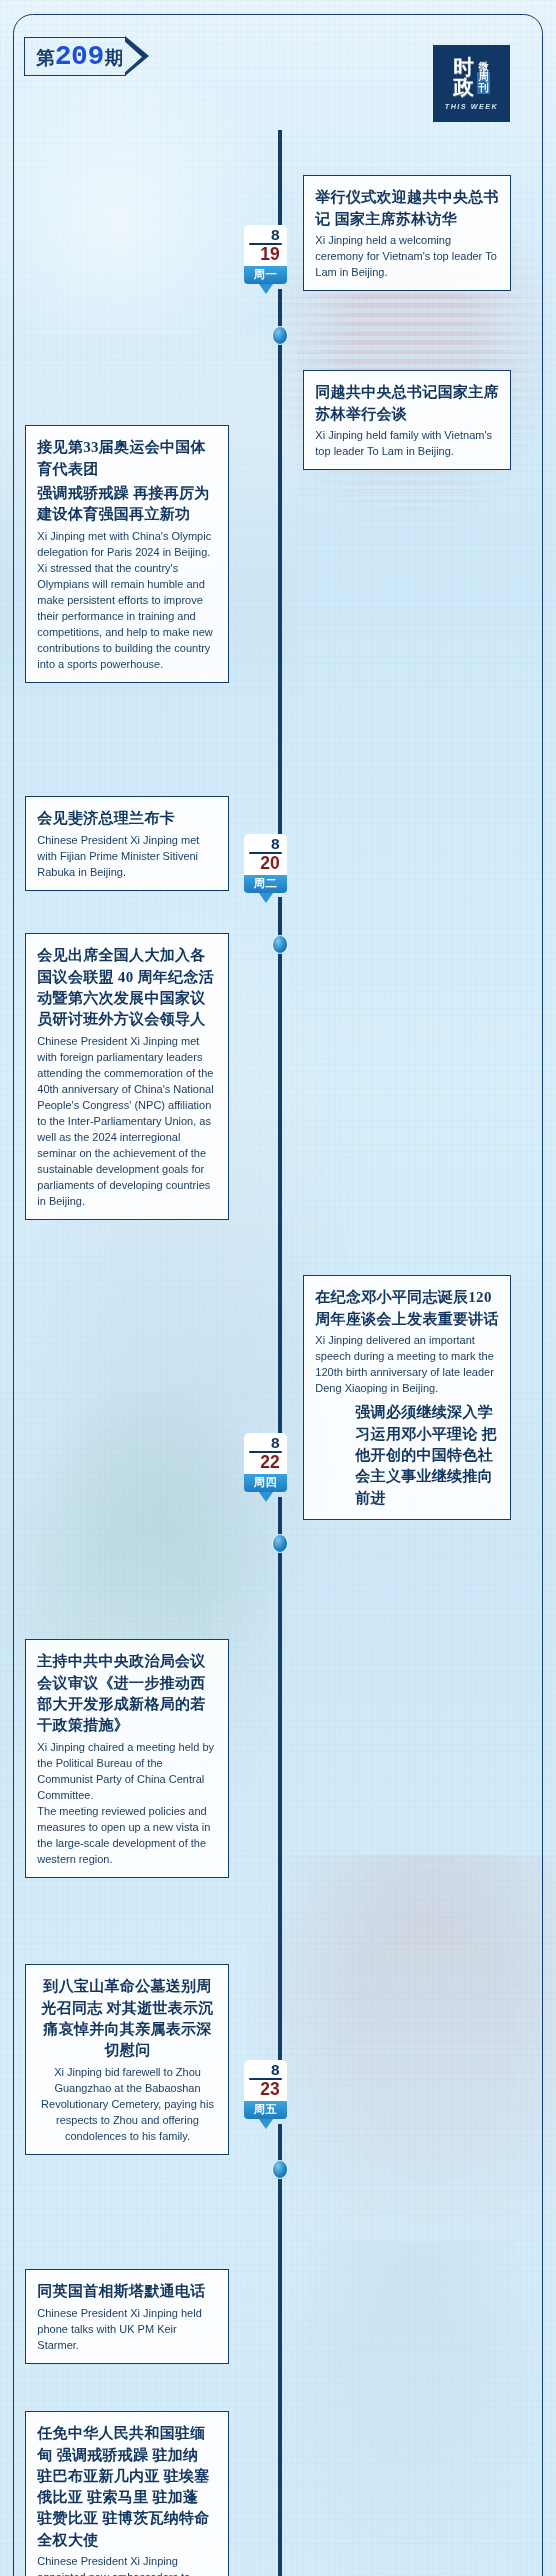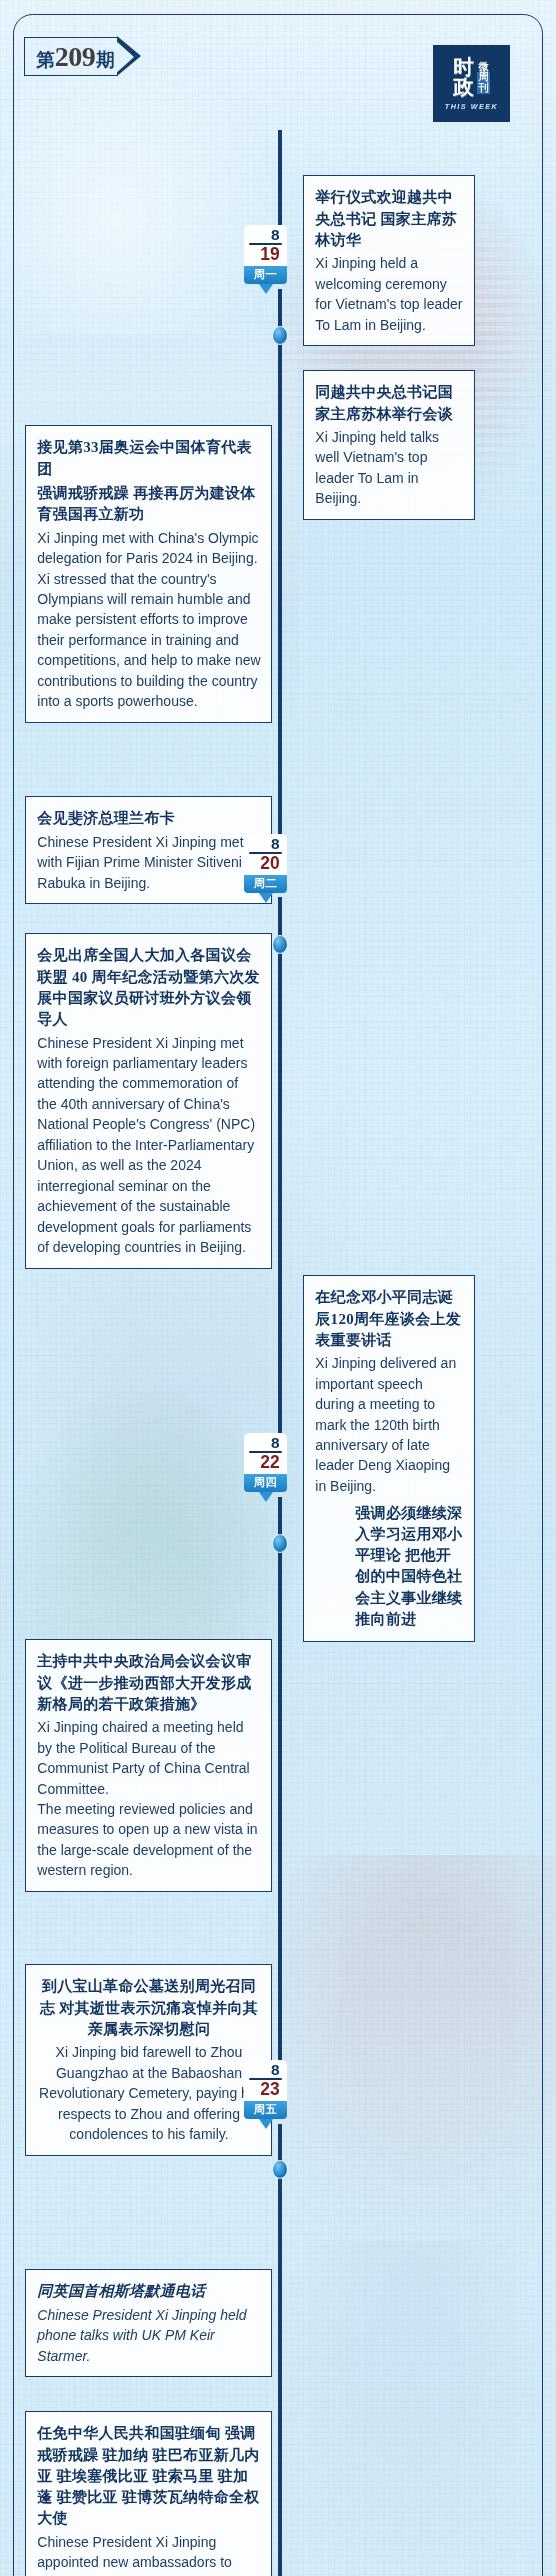--- a/index.html
+++ b/index.html
@@ -79,21 +79,21 @@
     display: flex; align-items: center;
   }
   .issue-box {
     border: 1.5px solid #153d6b;
     border-right: none;
     padding: 4.1px 3.1px 4.1px 11.3px;
     display: flex; align-items: baseline;
     line-height: 1;
   }
   .issue-pre { font-family: "Liberation Serif","DejaVu Serif",serif; font-size: 18.5px; color:#153d6b; font-weight:700; }
-  .issue-num { font-family: Liberation Serif, serif; font-size: 28px; color:#404040; font-weight:700; letter-spacing:-0.5px;}
+  .issue-num { font-family: Liberation Mono, monospace; font-size: 28px; color:#1d4ed8; font-weight:700; letter-spacing:-0.5px;}
   .issue-suf { font-family: "Liberation Serif","DejaVu Serif",serif; font-size: 18.5px; color:#153d6b; font-weight:700; margin-left:1px;}
   .issue-arrow {
     width: 24px; height: 41px;
     position: relative;
   }
   .issue-arrow:before {
     content:""; position:absolute; left:-1px; top:0;
     width:0; height:0;
     border-top: 20.6px solid transparent;
     border-bottom: 20.6px solid transparent;
@@ -190,33 +190,33 @@
   }
 
   
   .card {
     position: absolute;
     background: rgba(253,254,255,.94);
     border: 1px solid #153d6b;
     padding: 11.3px 10.3px 10.3px 11.3px;
     z-index: 5;
   }
-  .card.left  { left: 25px;  width: 247px; }
-  .card.right { left: 303px; width: 172px; }
+  .card.left  { left: 25px;  width: 204px; }
+  .card.right { left: 303px; width: 208px; }
   .card-cn {
     font-family: "Liberation Serif", "DejaVu Serif", serif;
     font-size: 15px;
     line-height: 1.42;
     font-weight: 700;
     color: #12365f;
     letter-spacing: 0.3px;
   }
   .card-en {
     font-family: "Liberation Sans", "DejaVu Sans", sans-serif;
-    font-size: 14px;
+    font-size: 11px;
     line-height: 1.46;
     color: #1d3f63;
     margin-top: 2.1px;
   }
   .card-cn + .card-cn { margin-top: 3.1px; }
 </style>
 </head>
 <body>
 
 <div class="grid-overlay"></div>
@@ -304,21 +304,21 @@
 </div>
 <div class="tl-dot" style="top:2160px;"></div>
 
 <div class="card right" style="top:175px;">
   <div class="card-cn">举行仪式欢迎越共中央总书记 国家主席苏林访华</div>
   <div class="card-en">Xi Jinping held a welcoming ceremony for Vietnam's top leader To Lam in Beijing.</div>
 </div>
 
 <div class="card right" style="top:370px;">
   <div class="card-cn">同越共中央总书记国家主席苏林举行会谈</div>
-  <div class="card-en">Xi Jinping held talks well Vietnam's top leader To Lam in Beijing.</div>
+  <div class="card-en">Xi Jinping held family with Vietnam's top leader To Lam in Beijing.</div>
 </div>
 
 <div class="card left" style="top:425px;">
   <div class="card-cn">接见第33届奥运会中国体育代表团</div>
   <div class="card-cn">强调戒骄戒躁 再接再厉为建设体育强国再立新功</div>
   <div class="card-en" style="white-space:pre-line;">Xi Jinping met with China's Olympic delegation for Paris 2024 in Beijing.
 Xi stressed that the country's Olympians will remain humble and make persistent efforts to improve their performance in training and competitions, and help to make new contributions to building the country into a sports powerhouse.</div>
 </div>
 
 <div class="card left" style="top:796px;">
@@ -341,21 +341,21 @@
   <div class="card-cn">主持中共中央政治局会议会议审议《进一步推动西部大开发形成新格局的若干政策措施》</div>
   <div class="card-en" style="white-space:pre-line;">Xi Jinping chaired a meeting held by the Political Bureau of the Communist Party of China Central Committee.
 The meeting reviewed policies and measures to open up a new vista in the large-scale development of the western region.</div>
 </div>
 
 <div class="card left" style="top:1964px;text-align:center;">
   <div class="card-cn">到八宝山革命公墓送别周光召同志 对其逝世表示沉痛哀悼并向其亲属表示深切慰问</div>
   <div class="card-en">Xi Jinping bid farewell to Zhou Guangzhao at the Babaoshan Revolutionary Cemetery, paying his respects to Zhou and offering condolences to his family.</div>
 </div>
 
-<div class="card left" style="top:2269px;font-style:italic;">
+<div class="card left" style="top:2269px;">
   <div class="card-cn">同英国首相斯塔默通电话</div>
   <div class="card-en">Chinese President Xi Jinping held phone talks with UK PM Keir Starmer.</div>
 </div>
 
 <div class="card left" style="top:2411px;">
   <div class="card-cn">任免中华人民共和国驻缅甸 强调戒骄戒躁 驻加纳 驻巴布亚新几内亚 驻埃塞俄比亚 驻索马里 驻加蓬 驻赞比亚 驻博茨瓦纳特命全权大使</div>
   <div class="card-en">Chinese President Xi Jinping appointed new ambassadors to Myanmar, Nigeria, Ghana, Papua New Guinea, Ethiopia, Somalia, Gabon, Zambia and Botswana.</div>
 </div>
 
 

